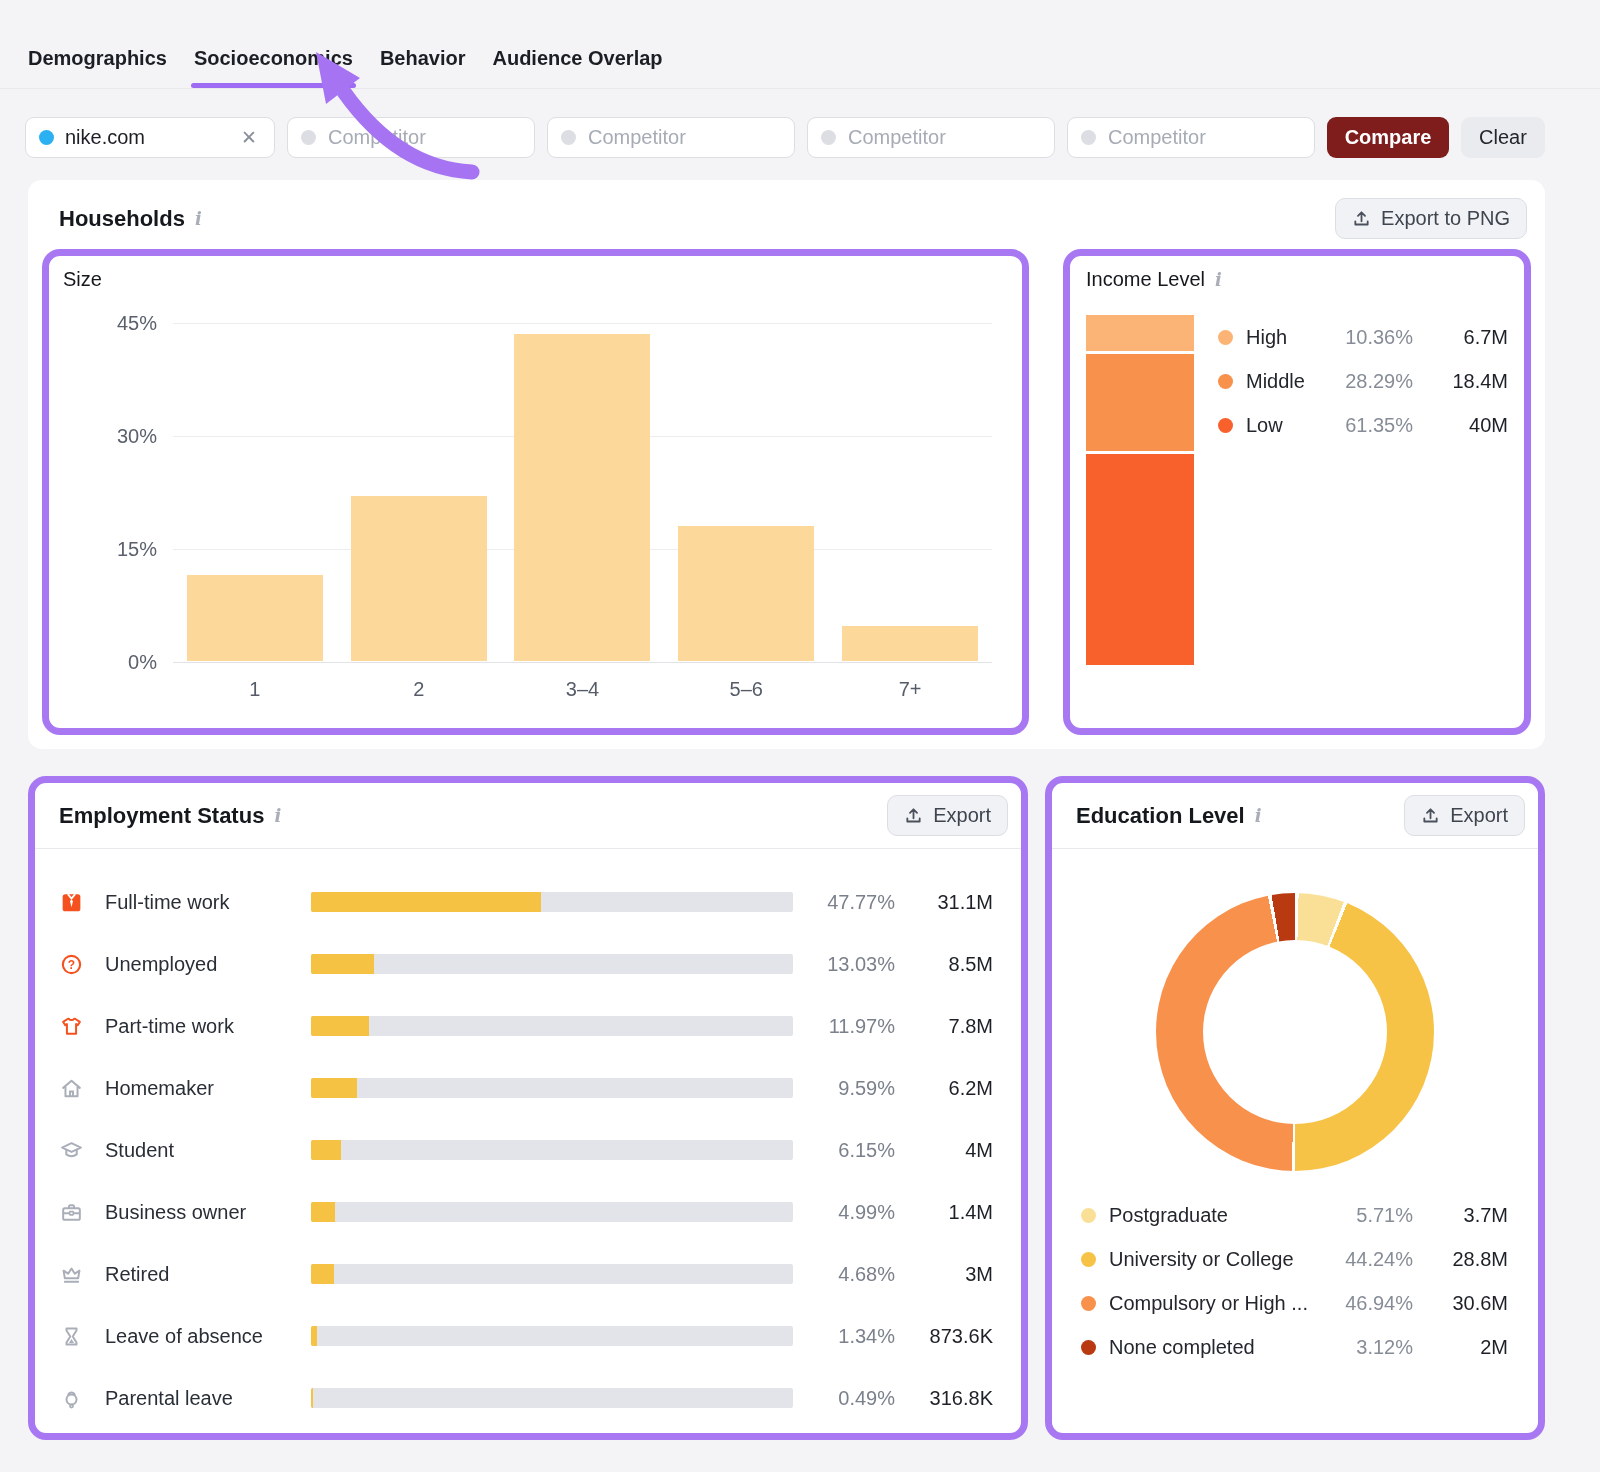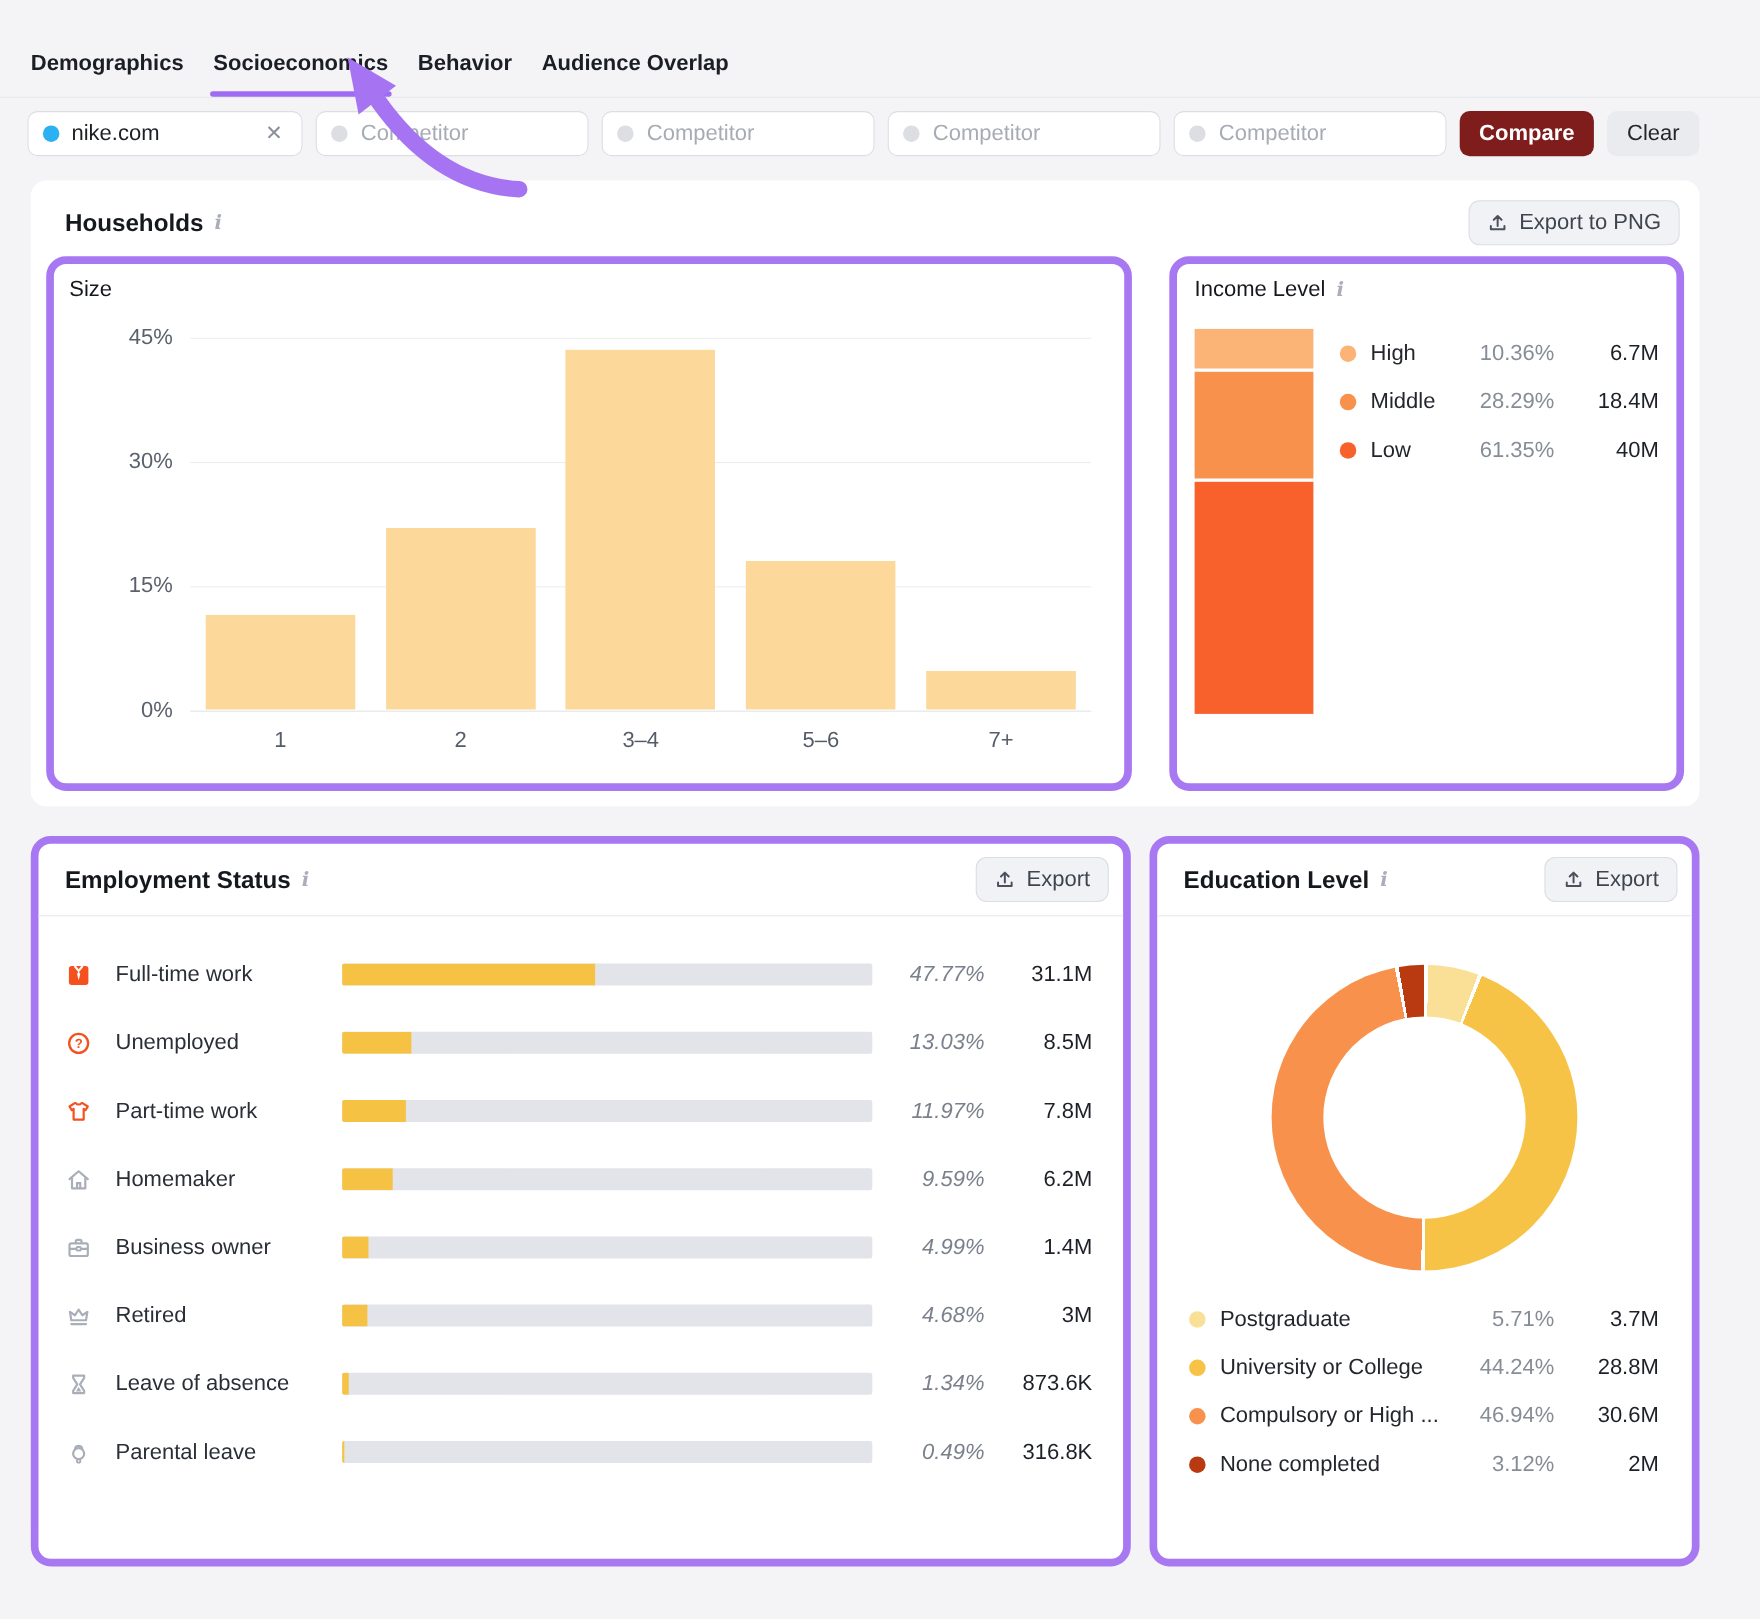--- a/index.html
+++ b/index.html
@@ -11,21 +11,21 @@
     color:#1b1e24;
   }
   
   .topnav { height:61px; display:flex; align-items:stretch; gap:27px;
             padding:0 0 0 28px; border-bottom:1px solid #e8e9ec; background:#f4f4f6;margin-top:28px; }
   .tab { font-size:20px; font-weight:600; color:#1b1e24; display:flex; align-items:center;
          position:relative; cursor:pointer; white-space:nowrap; }
   .tab.active::after { content:""; position:absolute; left:-3px; right:-3px; bottom:0;
          height:5px; border-radius:3px; background:#9d6cf2; }
   
-  .filter-row { display:flex; gap:12px; margin:12px 55px 0 25px; }
+  .filter-row { display:flex; gap:12px; margin:28px 55px 0 25px; }
   .field { height:41px; background:#fff; border:1px solid #dcdee3; border-radius:9px;
            display:flex; align-items:center; padding:0 13px; }
   .field-main { width:250px; }
   .dot { width:15px; height:15px; border-radius:50%; flex:0 0 auto; }
   .domain-text { font-size:20px; color:#1c1f24; margin-left:11px; flex:1; }
   .x-btn { border:0; background:none; color:#8a8f99; font-size:19px; line-height:1;
            cursor:pointer; padding:2px 4px; }
   .field-comp { flex:1; position:relative; padding:0; }
   .field-comp .dot { position:absolute; left:13px; top:12px; background:#dcdee4; }
   .field-comp input { width:100%; height:100%; border:0; outline:none; background:transparent;
@@ -85,21 +85,21 @@
                  padding:0 13px 0 24px; border-bottom:1px solid #e8e9ec; }
   .emp-rows { padding:22px 28px 0 24px; }
   .erow { display:grid; grid-template-columns:38px 198px 1fr 94px 90px; align-items:center;
           height:62px; column-gap:8px; }
   .eicon { width:25px; height:25px; }
   .ic-orange { color:#f4511e; }
   .ic-gray { color:#a9aeb8; }
   .elabel { font-size:20px; color:#2a2e36; white-space:nowrap; }
   .ebar { height:20px; background:#e3e4e9; border-radius:2px; position:relative; overflow:hidden; }
   .efill { position:absolute; left:0; top:0; bottom:0; background:#f6c244; }
-  .epct { text-align:right; font-size:20px; color:#7b818c;font-style:italic; }
+  .epct { text-align:right; font-size:20px; color:#7b818c; }
   .eval { text-align:right; font-size:20px; color:#1d2127; }
   
   .donut { width:278px; height:278px; border-radius:50%; margin:44px auto 0; position:relative; }
   .donut::after { content:""; position:absolute; inset:47px; background:#fff; border-radius:50%; }
   .edu-legend { padding:22px 30px 0 29px; }
   
   .arrow-svg { position:absolute; left:300px; top:44px; width:190px; height:140px;
                pointer-events:none; z-index:6; }
 </style>
 </head>
@@ -291,20 +291,32 @@
           <path d="M10.6 19.5v-4.6h2.8v4.6" fill="none" stroke="currentColor" stroke-width="1.9"></path>
         </svg>
         <span class="elabel">Homemaker</span>
         <div class="ebar">
             <div class="efill" style="width: 9.59%; background: rgb(246, 194, 68);"></div>
           </div>
         <span class="epct">9.59%</span>
         <span class="eval">6.2M</span>
       </div>
 
+      <div class="erow">
+        <svg class="eicon ic-gray" viewBox="0 0 24 24">
+          <path d="M12 5 3 9.2l9 4.2 9-4.2z" fill="none" stroke="currentColor" stroke-width="1.9" stroke-linejoin="round"></path>
+          <path d="M7 11.6v4.1c3.2 2.2 6.8 2.2 10 0v-4.1" fill="none" stroke="currentColor" stroke-width="1.9" stroke-linecap="round"></path>
+        </svg>
+        <span class="elabel">Student</span>
+        <div class="ebar">
+            <div class="efill" style="width: 6.15%; background: rgb(246, 194, 68);"></div>
+          </div>
+        <span class="epct">6.15%</span>
+        <span class="eval">4M</span>
+      </div>
 
       <div class="erow">
         <svg class="eicon ic-gray" viewBox="0 0 24 24">
           <rect x="4" y="8" width="16" height="11" rx="1.6" fill="none" stroke="currentColor" stroke-width="1.9"></rect>
           <path d="M9.5 8V6.4A1.4 1.4 0 0 1 10.9 5h2.2a1.4 1.4 0 0 1 1.4 1.4V8" fill="none" stroke="currentColor" stroke-width="1.9"></path>
           <path d="M4 12.8h6.2m3.6 0H20" fill="none" stroke="currentColor" stroke-width="1.9"></path>
           <rect x="10.2" y="11.2" width="3.6" height="3" rx="0.6" fill="none" stroke="currentColor" stroke-width="1.6"></rect>
         </svg>
         <span class="elabel">Business owner</span>
         <div class="ebar">

